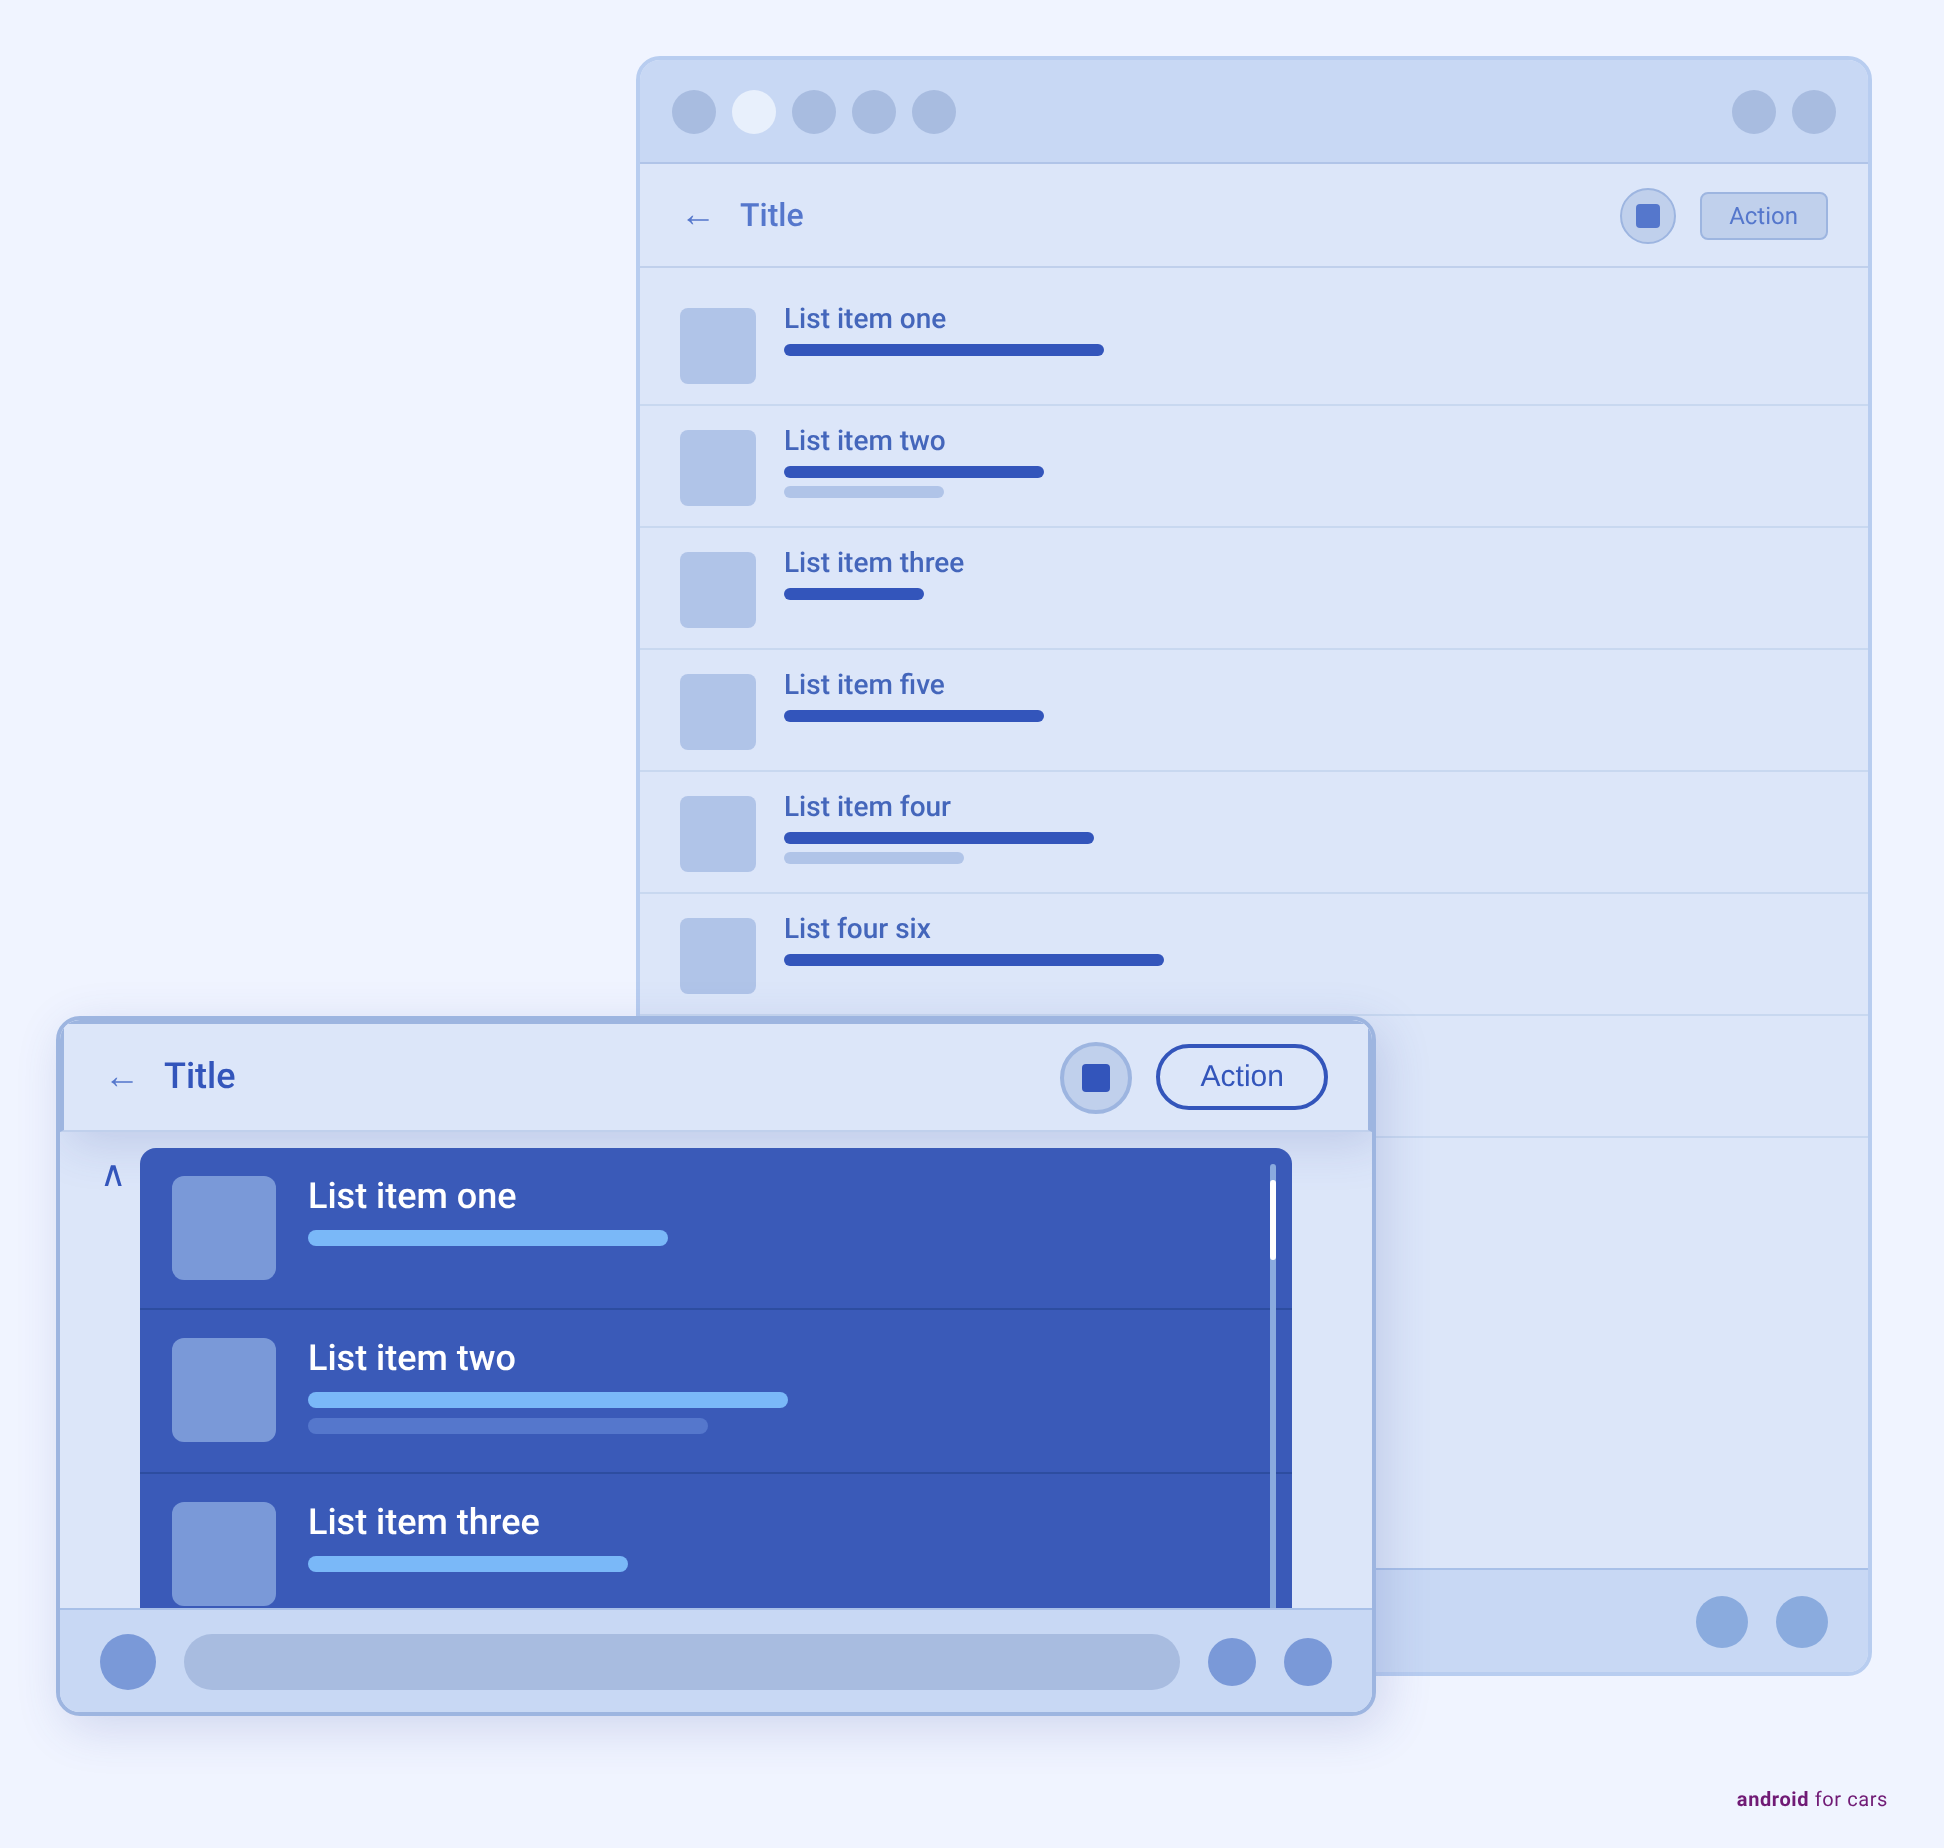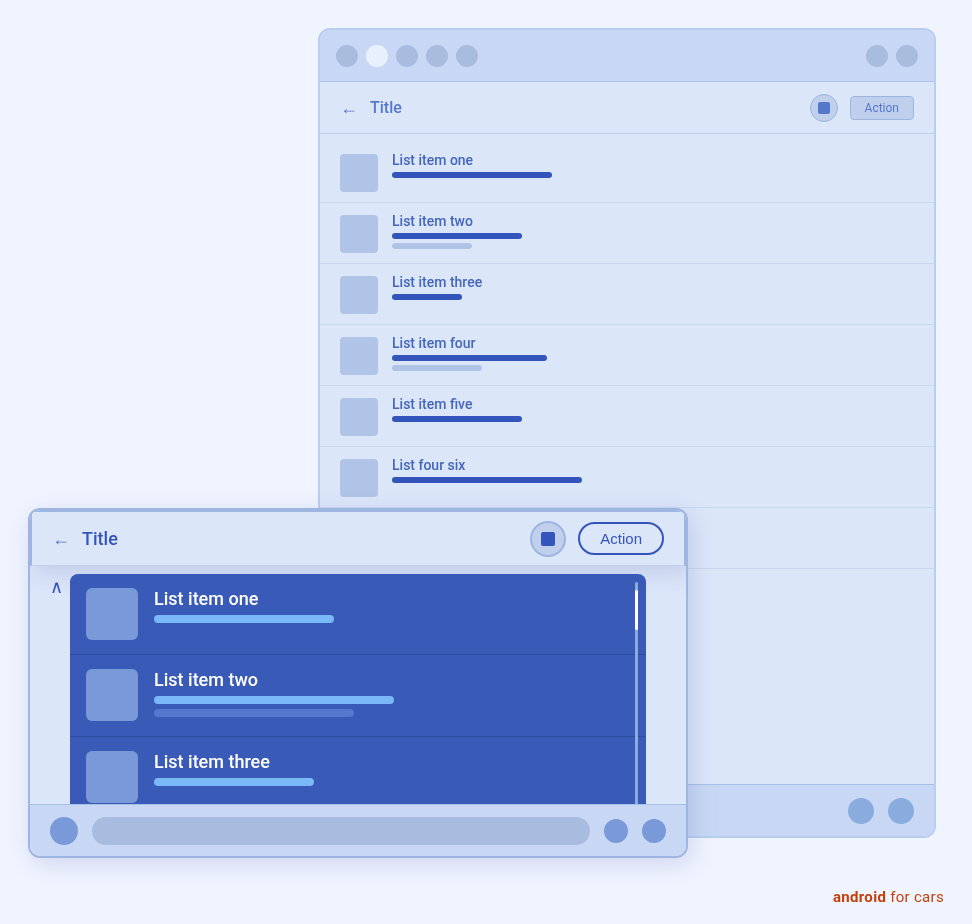--- a/index.html
+++ b/index.html
@@ -329,22 +329,22 @@
       height: 26px;
       border-radius: 50%;
       background: #8aabde;
     }
 
     
     .watermark {
       position: absolute;
       bottom: 18px;
       right: 28px;
-      color: #c2410c;
-      font-size: 15px;
+      color: #701a75;
+      font-size: 10px;
       font-weight: 400;
       letter-spacing: 0.3px;
     }
     .watermark b {
       font-weight: 700;
     }
   </style>
 </head>
 <body>
 
@@ -397,31 +397,31 @@
       <div class="back-list-thumb"></div>
       <div class="back-list-content">
         <div class="back-list-title">List item three</div>
         <div class="bar" style="width:70px;"></div>
       </div>
     </div>
 
     <div class="back-list-item">
       <div class="back-list-thumb"></div>
       <div class="back-list-content">
+        <div class="back-list-title">List item five</div>
+        <div class="bar" style="width:130px;"></div>
+      </div>
+    </div>
+
+    <div class="back-list-item">
+      <div class="back-list-thumb"></div>
+      <div class="back-list-content">
         <div class="back-list-title">List item four</div>
         <div class="bar" style="width:155px;"></div>
         <div class="bar-light" style="width:90px;"></div>
-      </div>
-    </div>
-
-    <div class="back-list-item">
-      <div class="back-list-thumb"></div>
-      <div class="back-list-content">
-        <div class="back-list-title">List item five</div>
-        <div class="bar" style="width:130px;"></div>
       </div>
     </div>
 
     <div class="back-list-item">
       <div class="back-list-thumb"></div>
       <div class="back-list-content">
         <div class="back-list-title">List four six</div>
         <div class="bar" style="width:190px;"></div>
       </div>
     </div>

